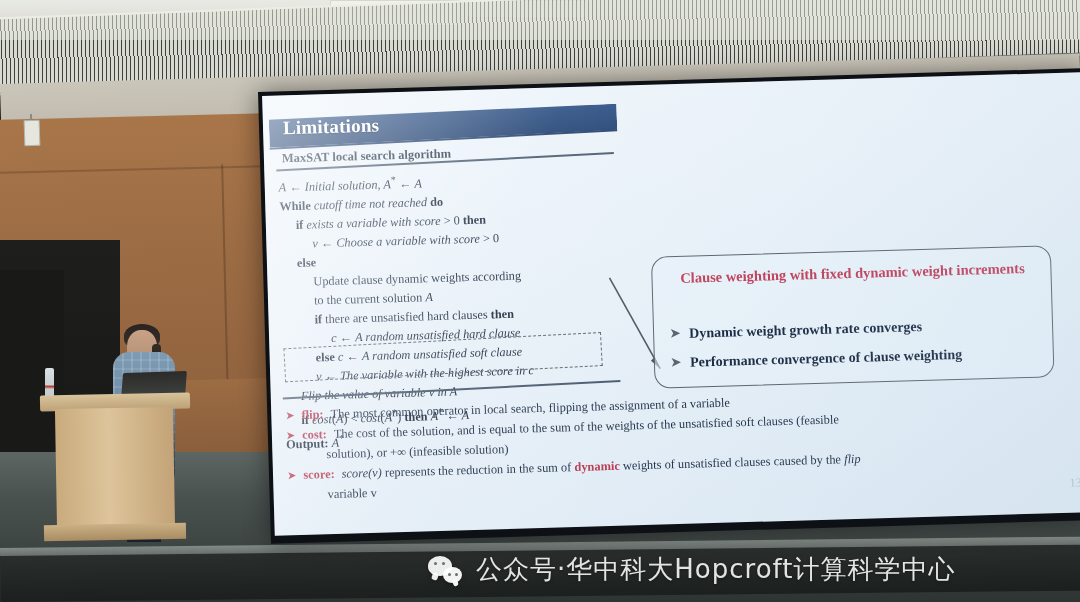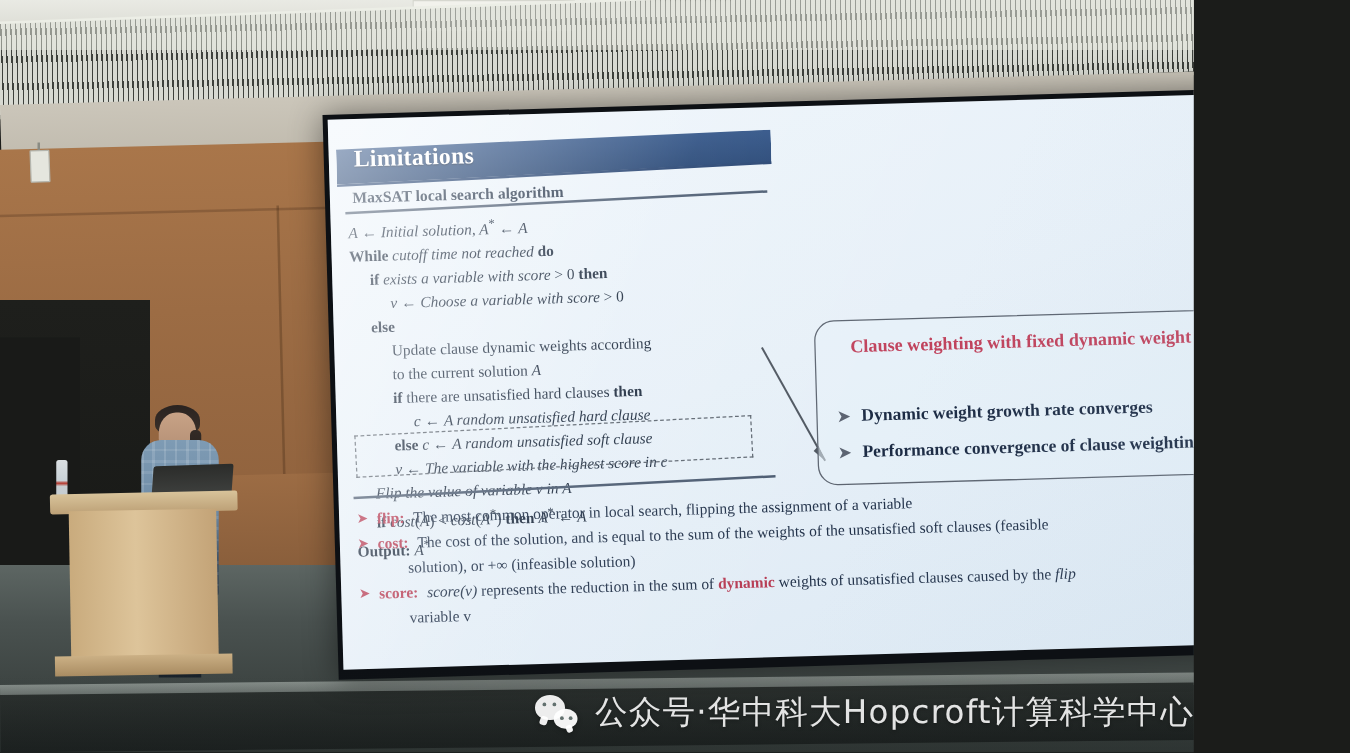--- a/index.html
+++ b/index.html
@@ -1,19 +1,19 @@
 <!DOCTYPE html>
 <html><head>
 <meta charset="utf-8">
 <style>
   * { box-sizing: border-box; margin: 0; padding: 0; }
   html, body { width: 1080px; height: 602px; overflow: hidden; background: #1b1c1a; }
   body { font-family: "Liberation Sans", sans-serif; position: relative; }
 
-  #stage { position: absolute; inset: 0; width: 955px; height: 602px; overflow: hidden; }
+  #stage { position: absolute; inset: 0; width: 1080px; height: 602px; overflow: hidden; }
 
   
   .ceiling {
     position: absolute; left: 0; top: 0; width: 1080px; height: 40px;
     background: linear-gradient(180deg,#e9eae4 0%, #dcdcd4 60%, #c9cac2 100%);
   }
   .ceiling-tile {
     position: absolute; background: #f2f2ec; border: 1px solid #d6d7cf;
   }
   .vent-grille {

